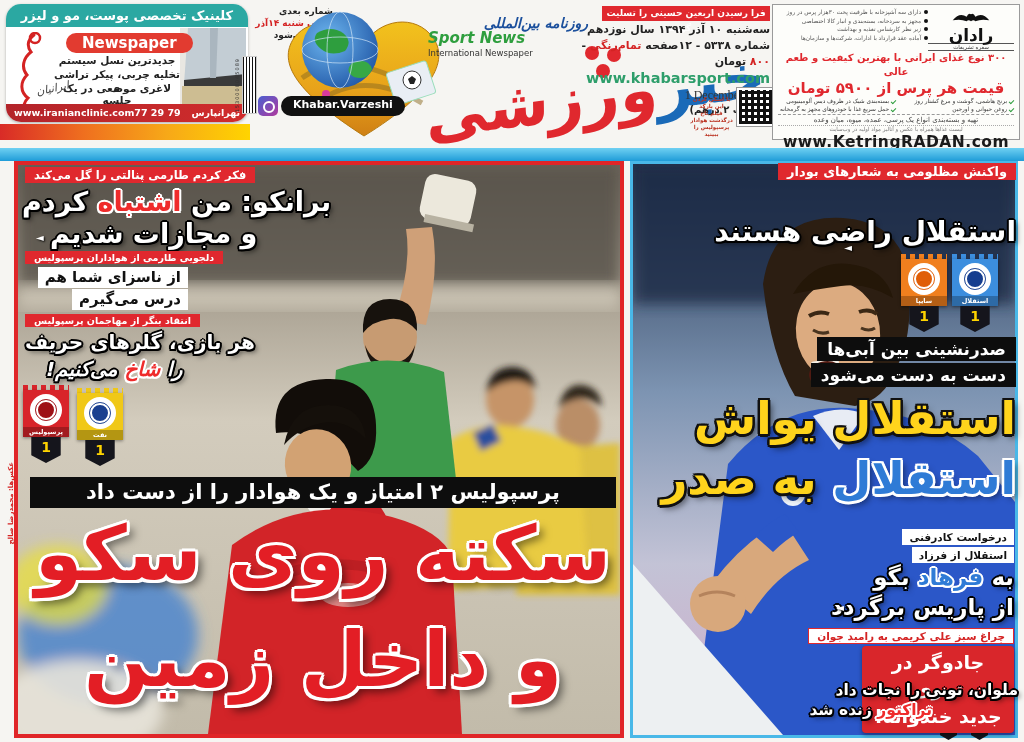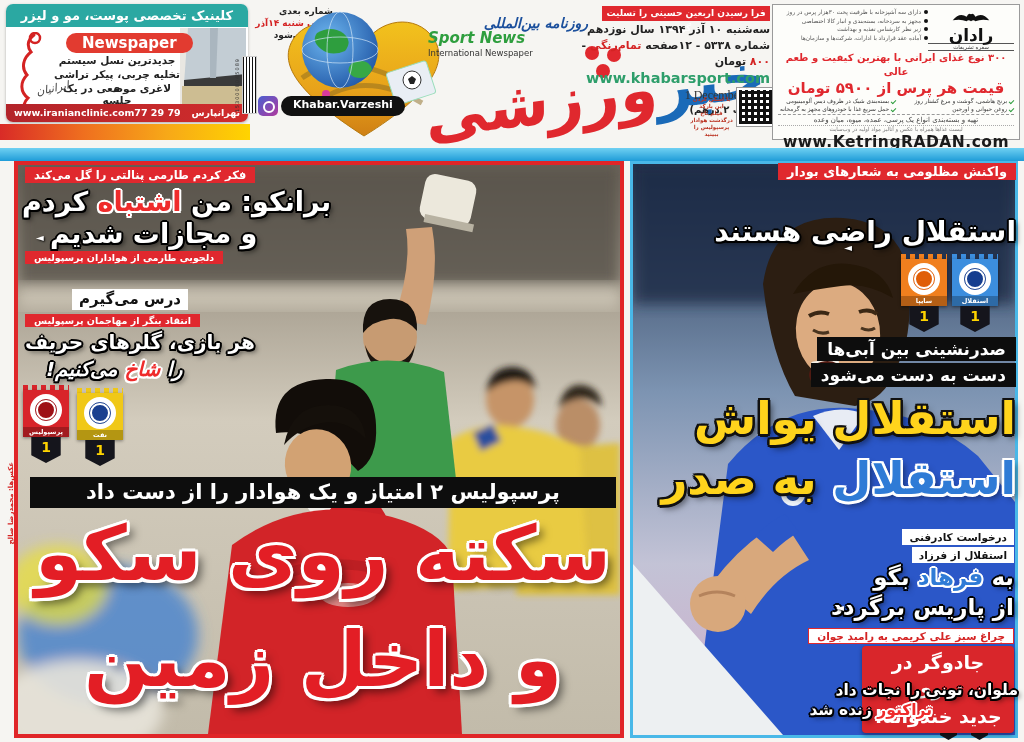--- a/index.html
+++ b/index.html
@@ -8,21 +8,21 @@
   .abs{position:absolute;}
   .rtl{direction:rtl;}
   
   .owb{color:#fff;text-shadow:2px 0 #000,-2px 0 #000,0 2px #000,0 -2px #000,1.5px 1.5px #000,-1.5px -1.5px #000,1.5px -1.5px #000,-1.5px 1.5px #000,3px 3px 5px rgba(0,0,0,.55);}
   .red-in{color:#ef2b2b;text-shadow:2px 0 #fff,-2px 0 #fff,0 2px #fff,0 -2px #fff,1.5px 1.5px #fff,-1.5px -1.5px #fff,1.5px -1.5px #fff,-1.5px 1.5px #fff;}
   .blue-in{color:#2f7bd6;text-shadow:2px 0 #fff,-2px 0 #fff,0 2px #fff,0 -2px #fff,1.5px 1.5px #fff,-1.5px -1.5px #fff,1.5px -1.5px #fff,-1.5px 1.5px #fff;}
   .yellow-out{color:#ffd41c;text-shadow:2.5px 0 #111,-2.5px 0 #111,0 2.5px #111,0 -2.5px #111,2px 2px #111,-2px -2px #111,2px -2px #111,-2px 2px #111,4px 4px 6px rgba(0,0,0,.5);}
   .blue-out{color:#2f7bd6;text-shadow:2.5px 0 #fff,-2.5px 0 #fff,0 2.5px #fff,0 -2.5px #fff,2px 2px #fff,-2px -2px #fff,2px -2px #fff,-2px 2px #fff,4px 4px 6px rgba(0,0,0,.45);}
   .bigred{color:#e31e25;text-shadow:3px 0 #fff,-3px 0 #fff,0 3px #fff,0 -3px #fff,2.5px 2.5px #fff,-2.5px -2.5px #fff,2.5px -2.5px #fff,-2.5px 2.5px #fff,6px 6px 8px rgba(0,0,0,.5);}
   
-  .clinic{left:6px;top:4px;width:242px;height:118px;background:#fff;border-radius:7px;overflow:hidden;box-shadow:0 1px 3px rgba(0,0,0,.3);}
+  .clinic{left:6px;top:4px;width:242px;height:118px;background:#fff;border-radius:15px;overflow:hidden;box-shadow:0 1px 3px rgba(0,0,0,.3);}
   .clinic-head{height:23px;background:#2ba8a2;color:#fff;font-weight:bold;font-size:13px;line-height:23px;text-align:center;}
   .clinic-pill{position:absolute;left:60px;top:29px;background:#e23b30;color:#fff;font-weight:bold;font-size:15px;padding:1px 16px;border-radius:13px;}
   .clinic-line{position:absolute;right:66px;width:130px;text-align:center;font-weight:bold;color:#222;font-size:10.5px;}
   .clinic-brand{position:absolute;left:30px;top:78px;color:#444;font-size:11px;font-style:italic;transform:rotate(-12deg);}
   .clinic-foot{position:absolute;bottom:0;left:0;right:0;height:18px;background:linear-gradient(90deg,#b3242a,#d12c2c);color:#fff;font-size:9.5px;line-height:18px;display:flex;justify-content:space-between;padding:0 8px;font-weight:bold;}
   .grad-strip{left:0;top:124px;width:250px;height:16px;background:linear-gradient(90deg,#d92b27,#ef6f1f,#f7a818,#ffd400);}
   .nextissue{left:248px;top:5px;width:116px;text-align:center;font-size:9px;font-weight:bold;color:#222;line-height:12px;}
   .nextissue .hl{color:#d42323;}
   .barcode{left:242px;top:56px;width:15px;height:58px;background:repeating-linear-gradient(90deg,#111 0 1px,#fff 1px 3px);border:1px solid #ccc;}
   .barcode-num{left:234px;top:58px;font-size:5px;color:#333;writing-mode:vertical-rl;transform:rotate(180deg);letter-spacing:1px;}
@@ -320,20 +320,21 @@
       </g>
     </svg>
   </div>
 
   <div class="abs kick rtl" style="left:25px;top:167px;font-size:11.5px;">فکر کردم طارمی پنالتی را گل می‌کند</div>
   <div class="abs hline rtl owb" style="left:22px;top:186px;font-size:27px;"><span>برانکو: من </span><span class="red-in">اشتباه</span><span> کردم</span></div>
   <div class="abs hline rtl owb" style="left:50px;top:218px;font-size:27px;">و مجازات شدیم</div>
   <div class="abs pref" style="left:36px;top:232px;">◄</div>
 
   <div class="abs kick rtl" style="left:25px;top:251px;font-size:9.5px;">دلجویی طارمی از هواداران پرسپولیس</div>
+  <div class="abs chip rtl" style="right:836px;top:267px;font-size:15px;line-height:21px;">از ناسزای شما هم</div>
   <div class="abs chip rtl" style="right:836px;top:289px;font-size:15px;line-height:21px;">درس می‌گیرم</div>
 
   <div class="abs kick rtl" style="left:25px;top:314px;font-size:9.5px;">انتقاد بنگر از مهاجمان پرسپولیس</div>
   <div class="abs hline rtl owb" style="left:25px;top:330px;font-size:20px;">هر بازی، گلرهای حریف</div>
   <div class="abs hline rtl owb" style="left:46px;top:357px;font-size:20px;font-style:italic;"><span>را </span><span class="red-in">شاخ</span><span> می‌کنیم!</span></div>
 
   <div class="abs pn t-lg" style="left:23px;top:385px;--c:#d8242a;--l:#9e1016;">
     <div class="pn-cren"></div>
     <div class="pn-body">
         <div class="pn-logo">

